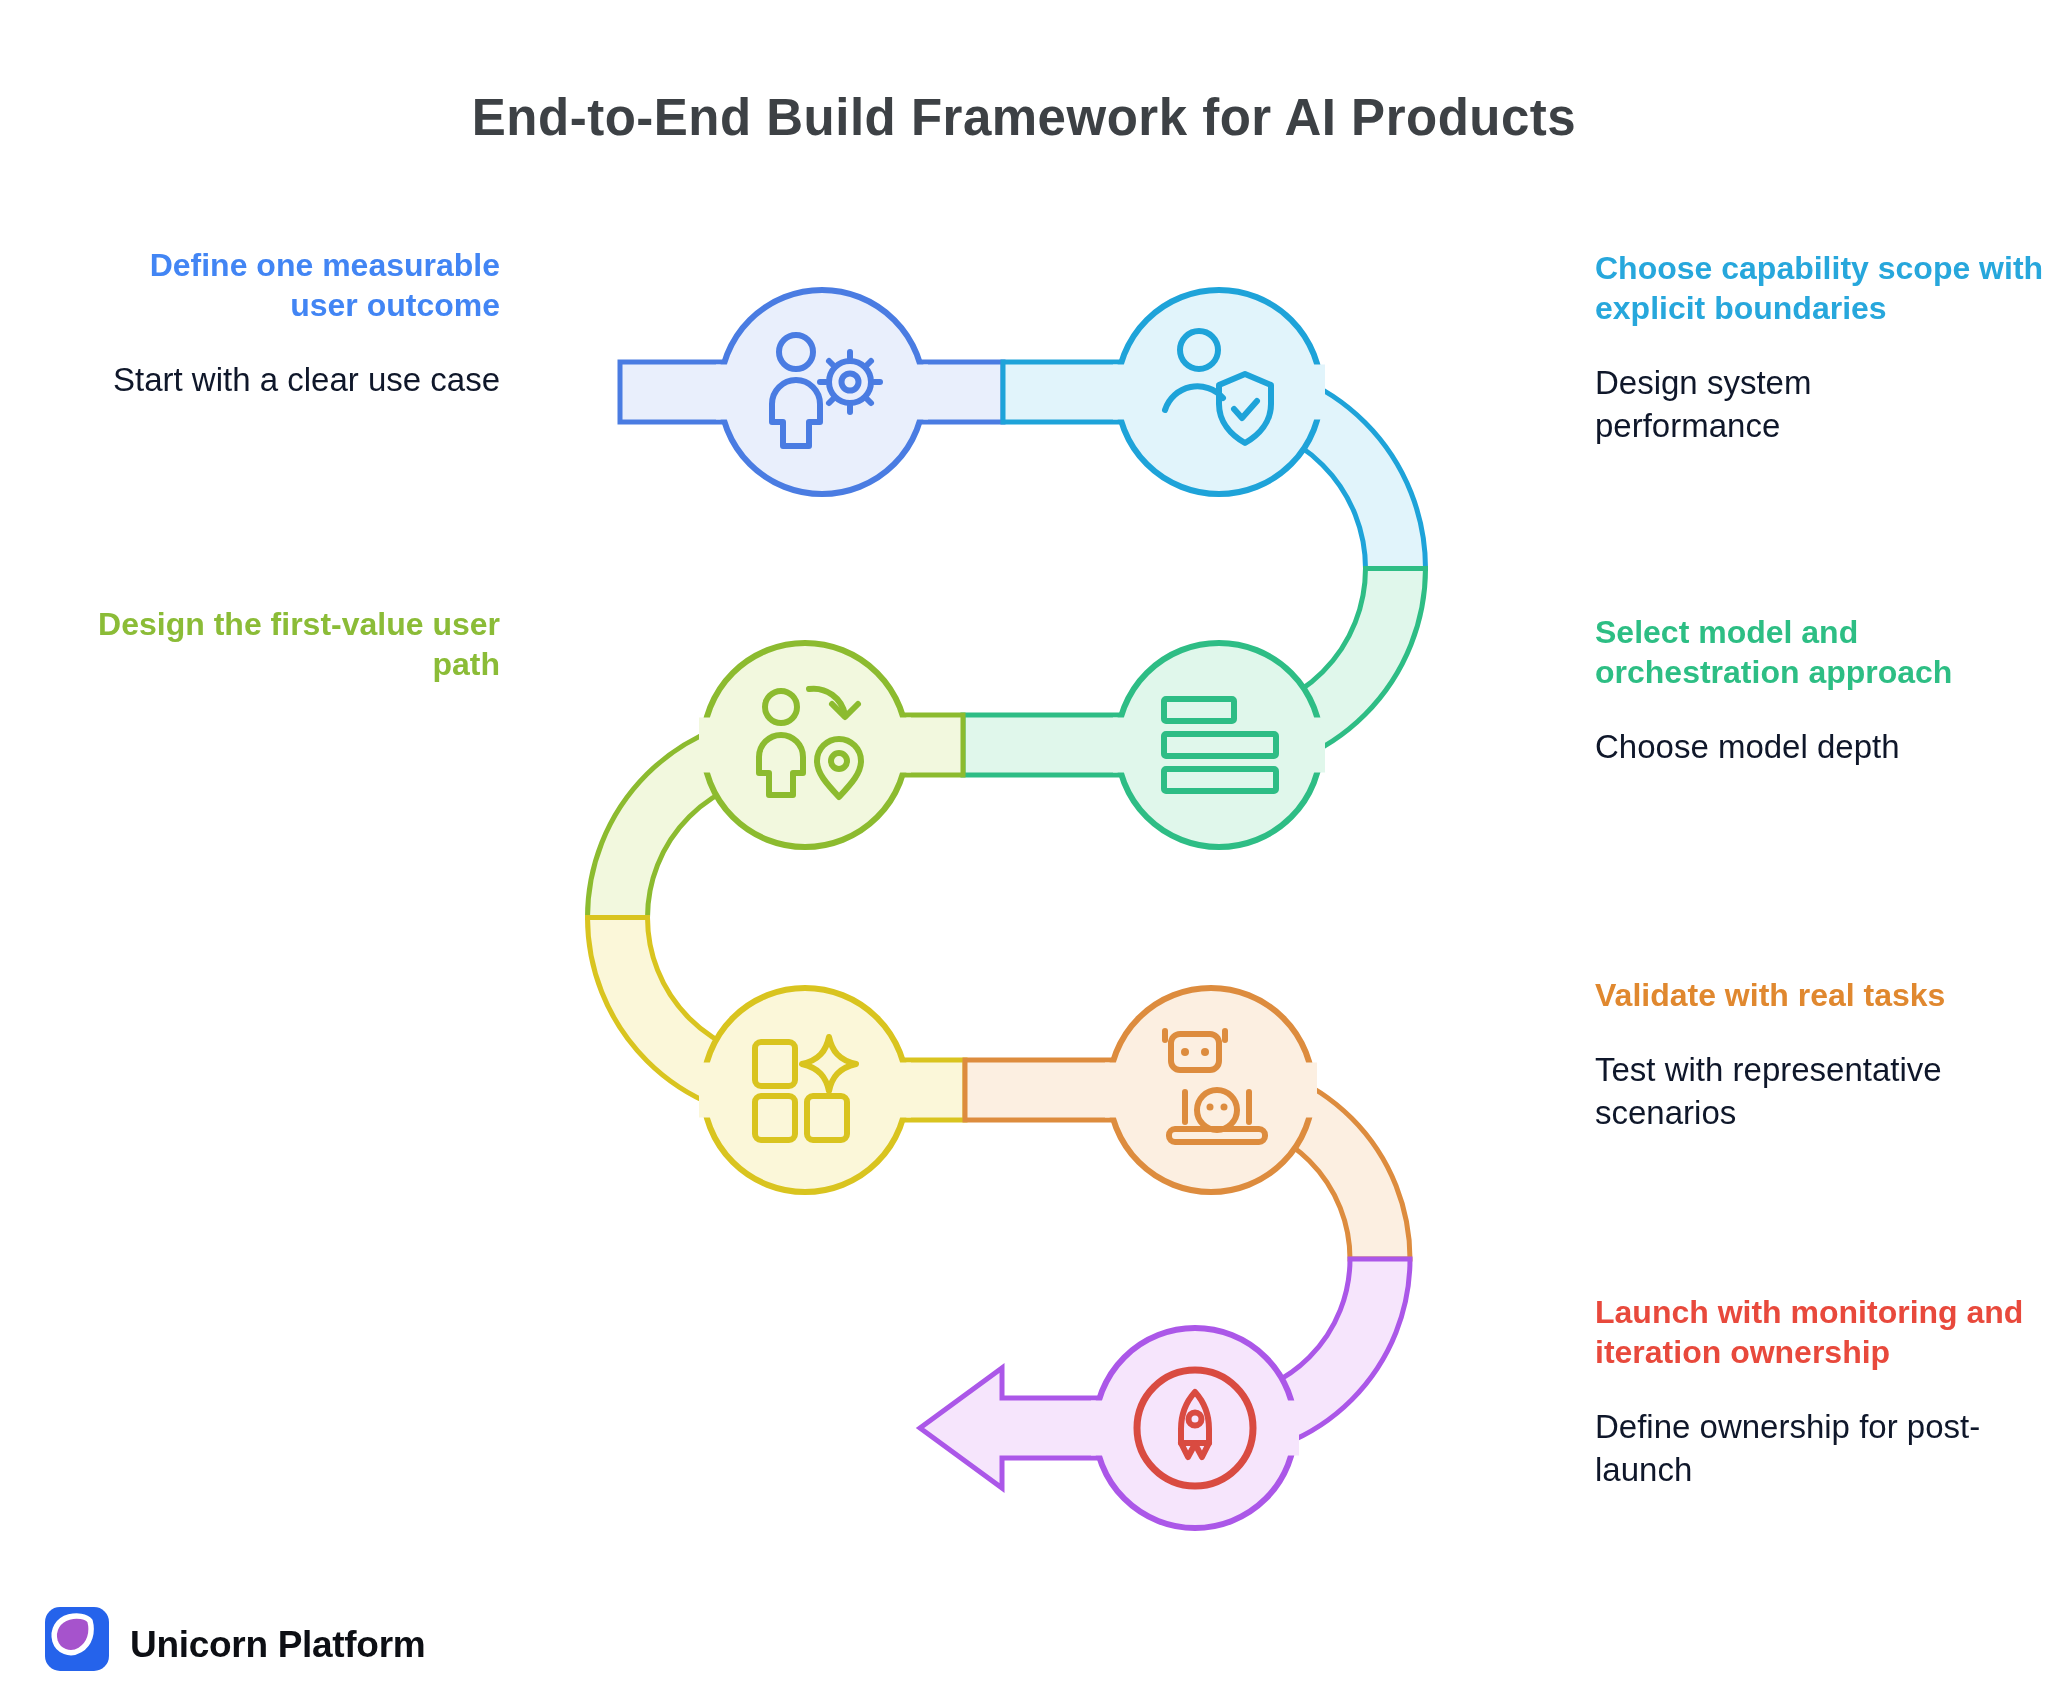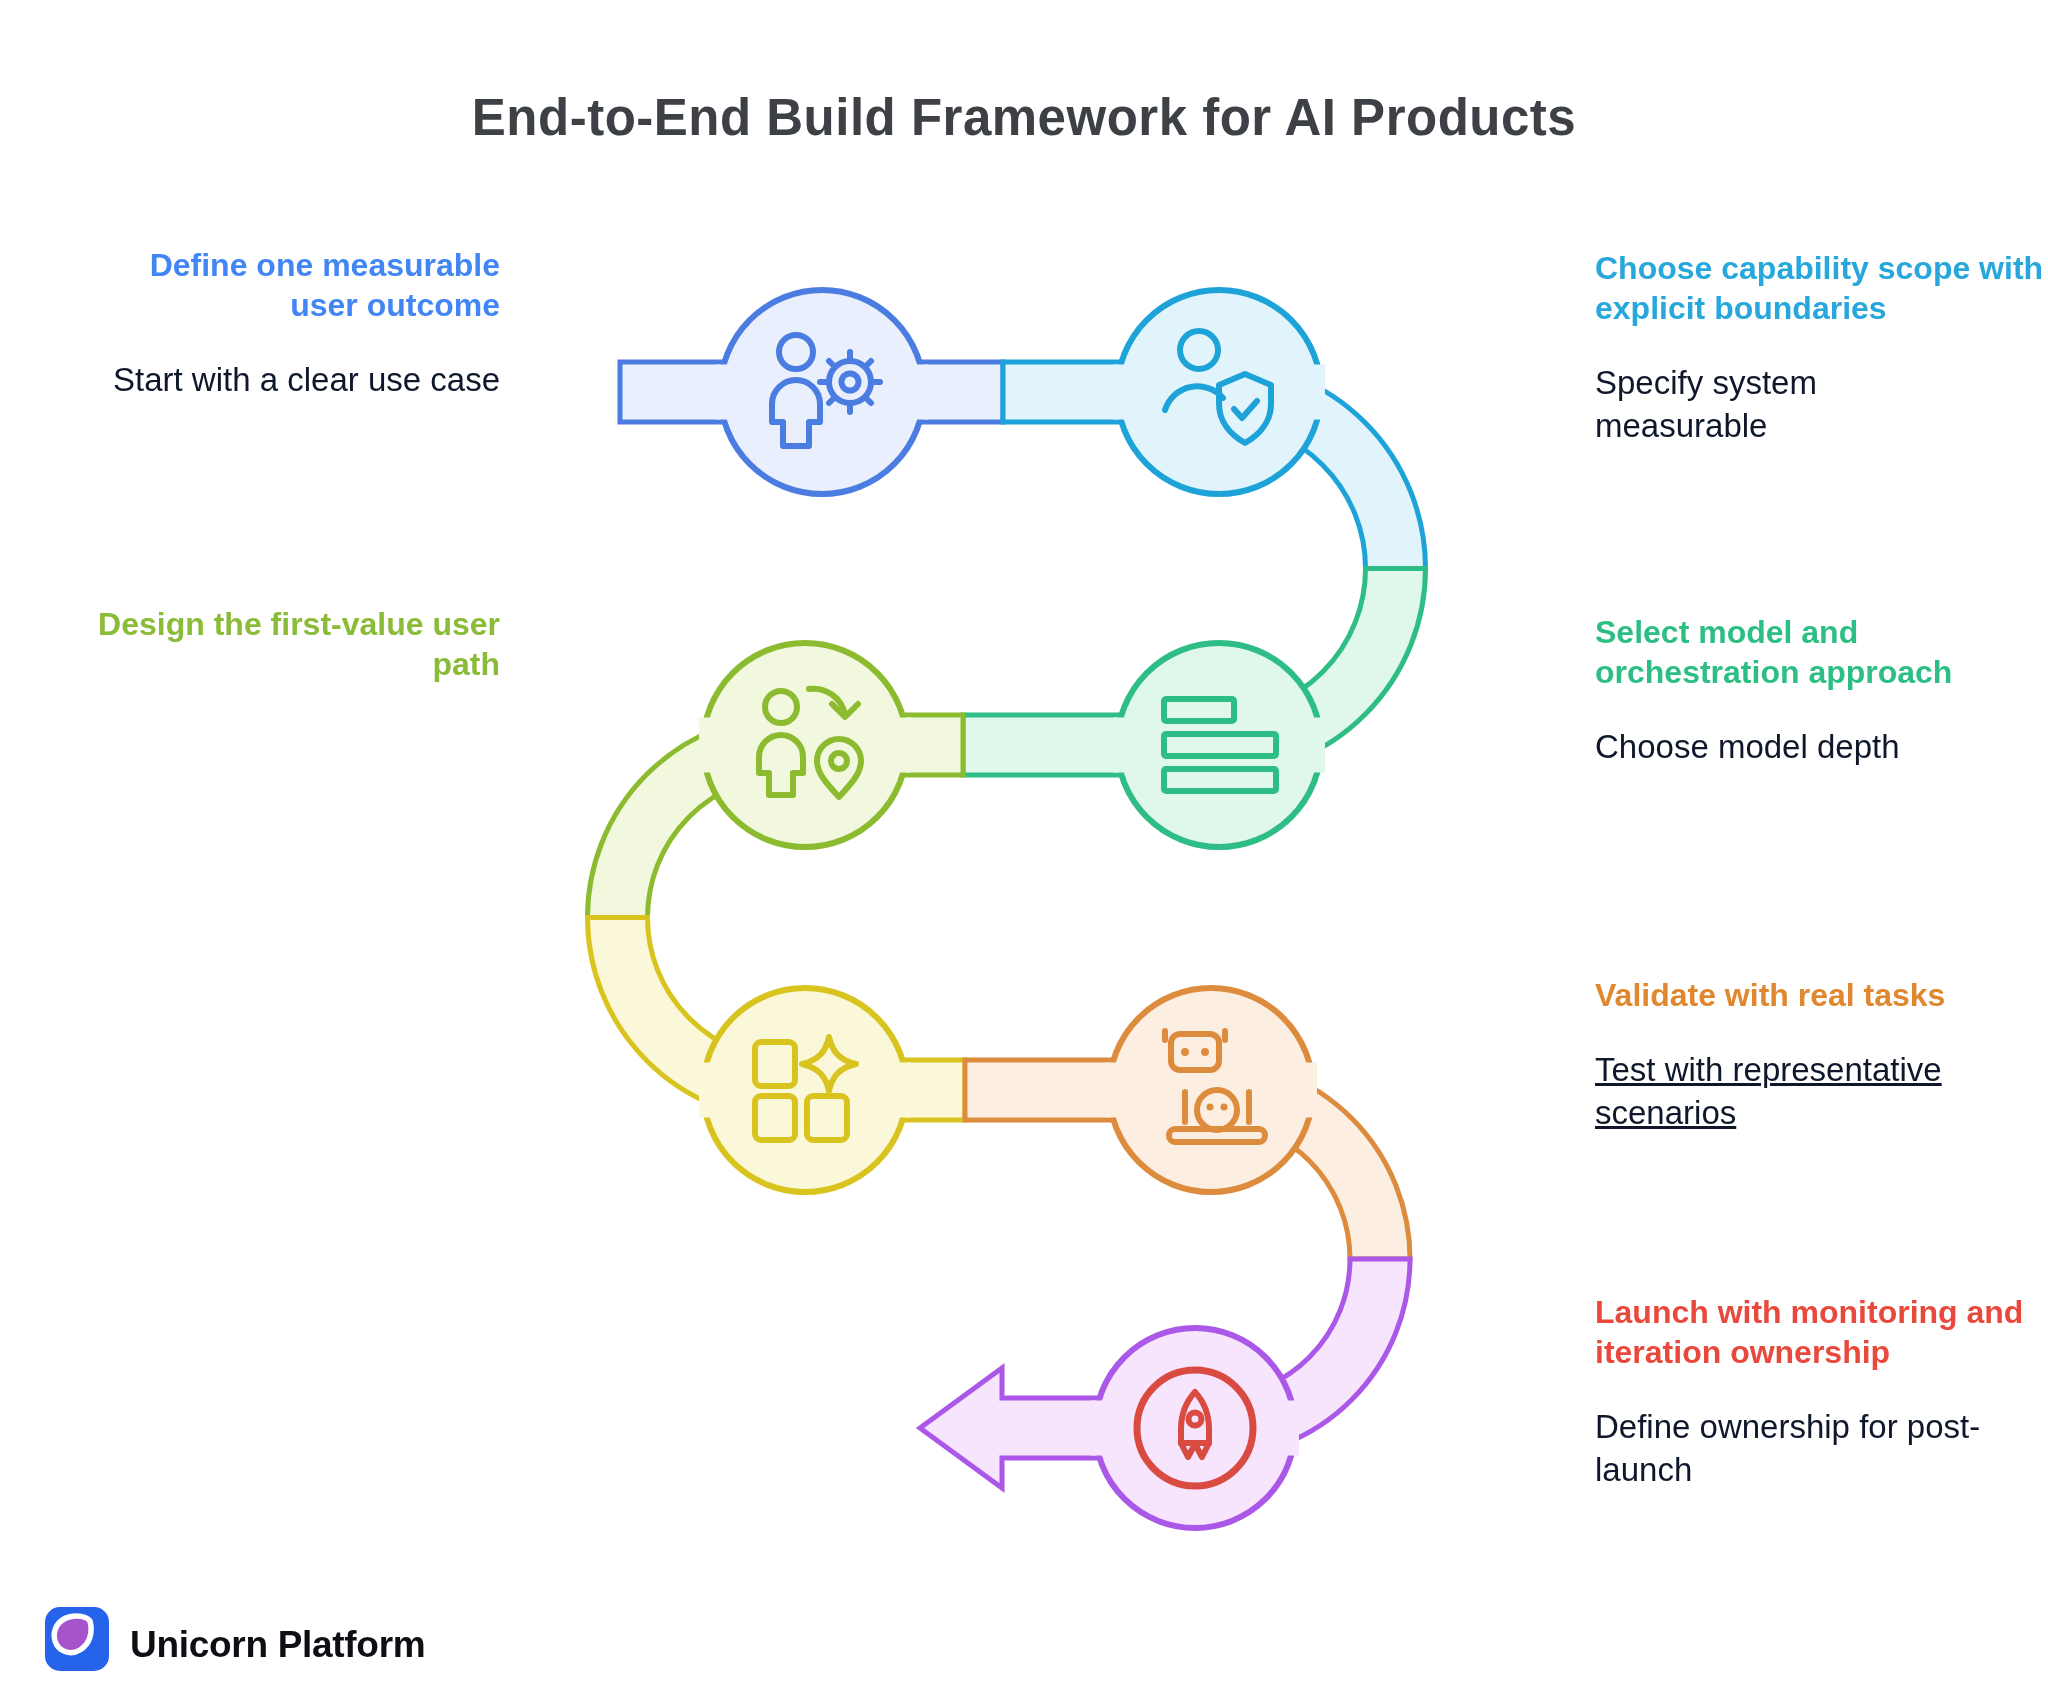--- a/index.html
+++ b/index.html
@@ -28,21 +28,21 @@
   .s4{left:40px;top:604px;width:460px;}
   .s4 .heading{width:420px;margin-left:auto;}
   .s4 .sub{width:350px;margin-left:auto;}
   .s5{left:40px;top:948px;width:460px;}
   .s5 .heading{width:400px;margin-left:auto;}
   .s5 .sub{width:350px;margin-left:auto;}
   .s2{left:1595px;top:248px;width:460px;}
   .s2 .sub{width:330px;}
   .s3{left:1595px;top:612px;width:460px;}
   .s6{left:1595px;top:975px;width:460px;}
-  .s6 .sub{width:415px;text-decoration:underline;}
+  .s6 .sub{width:415px;}
   .s7{left:1595px;top:1292px;width:460px;}
   .s7 .sub{width:460px;}
   .brand{
     position:absolute;left:44px;top:1606px;
     display:flex;align-items:center;gap:20px;
   }
   .brand-name{font-size:37px;font-weight:800;color:#0d0f14;letter-spacing:-0.3px;margin-top:12px;}
 </style>
 </head>
 <body>
@@ -168,21 +168,21 @@
     </g>
   </svg>
 
   <div class="step left s1">
     <div class="heading" style="color: rgb(66, 133, 244);">Define one measurable user outcome</div>
     <div class="sub">Start with a clear use case</div>
   </div>
 
   <div class="step right s2">
     <div class="heading" style="color: rgb(39, 167, 220);">Choose capability scope with explicit boundaries</div>
-    <div class="sub">Specify system measurable</div>
+    <div class="sub">Design system performance</div>
   </div>
 
   <div class="step right s3">
     <div class="heading" style="color: rgb(45, 190, 132);">Select model and orchestration approach</div>
     <div class="sub">Choose model depth</div>
   </div>
 
   <div class="step left s4">
     <div class="heading" style="color: rgb(139, 188, 55);">Design the first-value user path</div>
   </div>

